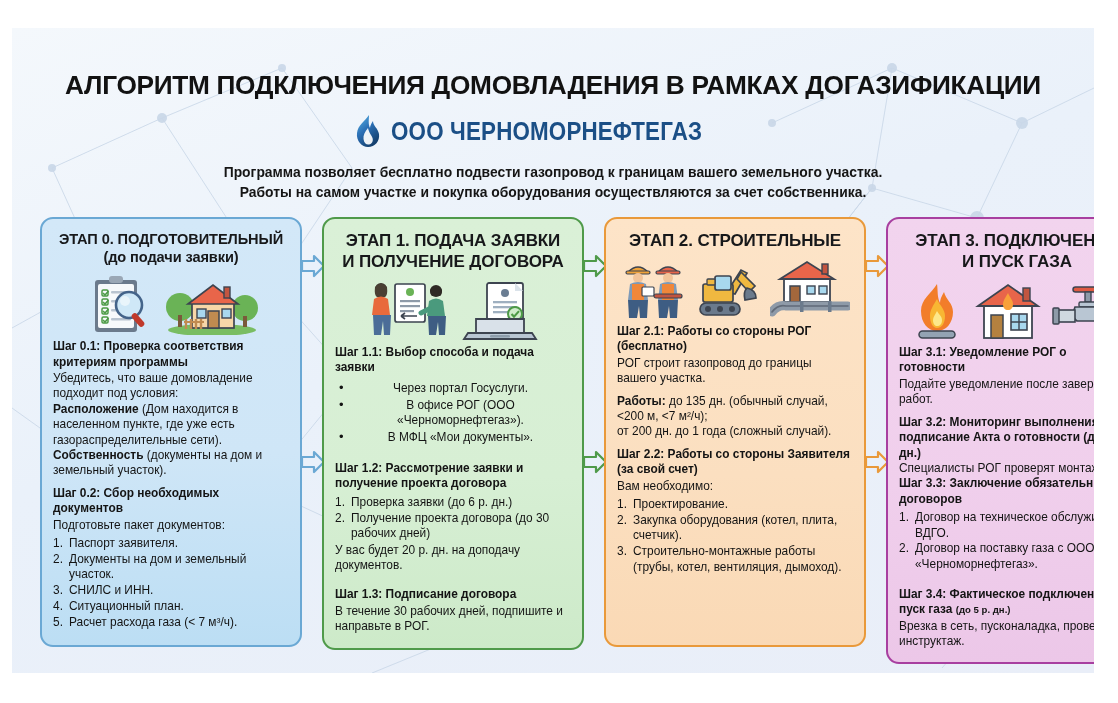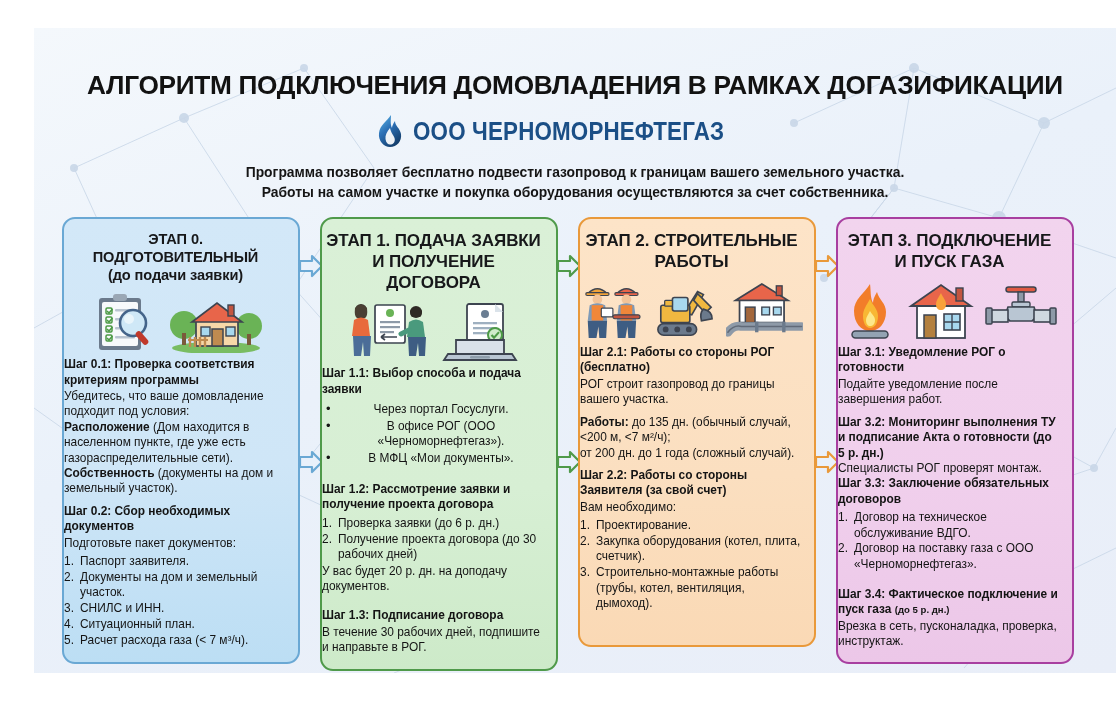--- a/index.html
+++ b/index.html
@@ -4,21 +4,21 @@
 <style>
   * { box-sizing: border-box; margin: 0; padding: 0; }
   html, body {
     width: 1118px; height: 703px;
     background: #ffffff;
     font-family: "Liberation Sans", sans-serif;
     overflow: hidden;
   }
   #canvas {
     position: absolute;
-    left: 34px; top: 28px;
+    left: 12px; top: 28px;
     width: 1082px; height: 645px;
     background: linear-gradient(160deg, #f4f8fc 0%, #eaf1fa 45%, #e9eef8 100%);
     overflow: hidden;
   }
   #netbg { position: absolute; inset: 0; z-index: 0; pointer-events: none; }
 
   
   .header { position: relative; z-index: 2; padding-top: 42px; text-align: center; }
   .title {
     font-size: 26.5px; font-weight: bold; color: #121212;
@@ -42,24 +42,24 @@
   }
 
   
   .columns {
     position: relative; z-index: 2;
     display: flex; gap: 0;
     padding: 14px 24px 0 28px;
     align-items: flex-start;
   }
   .col {
-    width: 238px; flex: none;
+    width: 262px; flex: none;
     border-radius: 13px;
     border: 2px solid;
-    padding: 9px 11px 13px 0;
+    padding: 9px 11px 13px 11px;
     min-height: 430px;
     position: relative;
   }
   .gap { width: 20px; flex: none; align-self: stretch; position: relative; }
 
   .col.c0 { background: linear-gradient(180deg,#d3e8f8 0%, #cfe6f7 55%, #bcdef4 100%); border-color: #6aa8d4; }
   .col.c1 { background: linear-gradient(180deg,#daf0d7 0%, #d7efd4 60%, #cdeac9 100%); border-color: #4f9a4a; }
   .col.c2 { background: linear-gradient(180deg,#fde4c8 0%, #fbdfc0 60%, #fad9b5 100%); border-color: #e9993a; }
   .col.c3 { background: linear-gradient(180deg,#f2d4ee 0%, #f0cfec 60%, #ecc7e8 100%); border-color: #a83fa0; }
 
@@ -311,21 +311,20 @@
         <path d="M2 8 H14 V3 L24 13 L14 23 V18 H2 Z" fill="#e9f1fb" stroke="#4f9a4a" stroke-width="2.2" stroke-linejoin="round"></path>
       </svg>
       <svg class="arrow a-bot" viewBox="0 0 26 26">
         <path d="M2 8 H14 V3 L24 13 L14 23 V18 H2 Z" fill="#e9f1fb" stroke="#4f9a4a" stroke-width="2.2" stroke-linejoin="round"></path>
       </svg>
     </div>
 
     <div class="col c2">
       <div class="col-head">
         <div>ЭТАП 2. СТРОИТЕЛЬНЫЕ</div>
-        <div class="sub2">РАБОТЫ</div>
       </div>
 
       <div class="icons">
         <svg width="70" height="60" viewBox="0 0 70 60">
           <g>
             <path d="M8 12 q10 -10 20 0 Z" fill="#f0a33a" stroke="#3d4450" stroke-width="1.4"></path>
             <rect x="6" y="11" width="24" height="3" rx="1.5" fill="#f0a33a" stroke="#3d4450" stroke-width="1.2"></rect>
             <circle cx="18" cy="18" r="5" fill="#f2c49a"></circle>
             <path d="M10 24 q8 -4 16 0 l2 16 h-20 Z" fill="#7e9ab8"></path>
             <rect x="12" y="24" width="12" height="16" fill="#f0873a"></rect>

